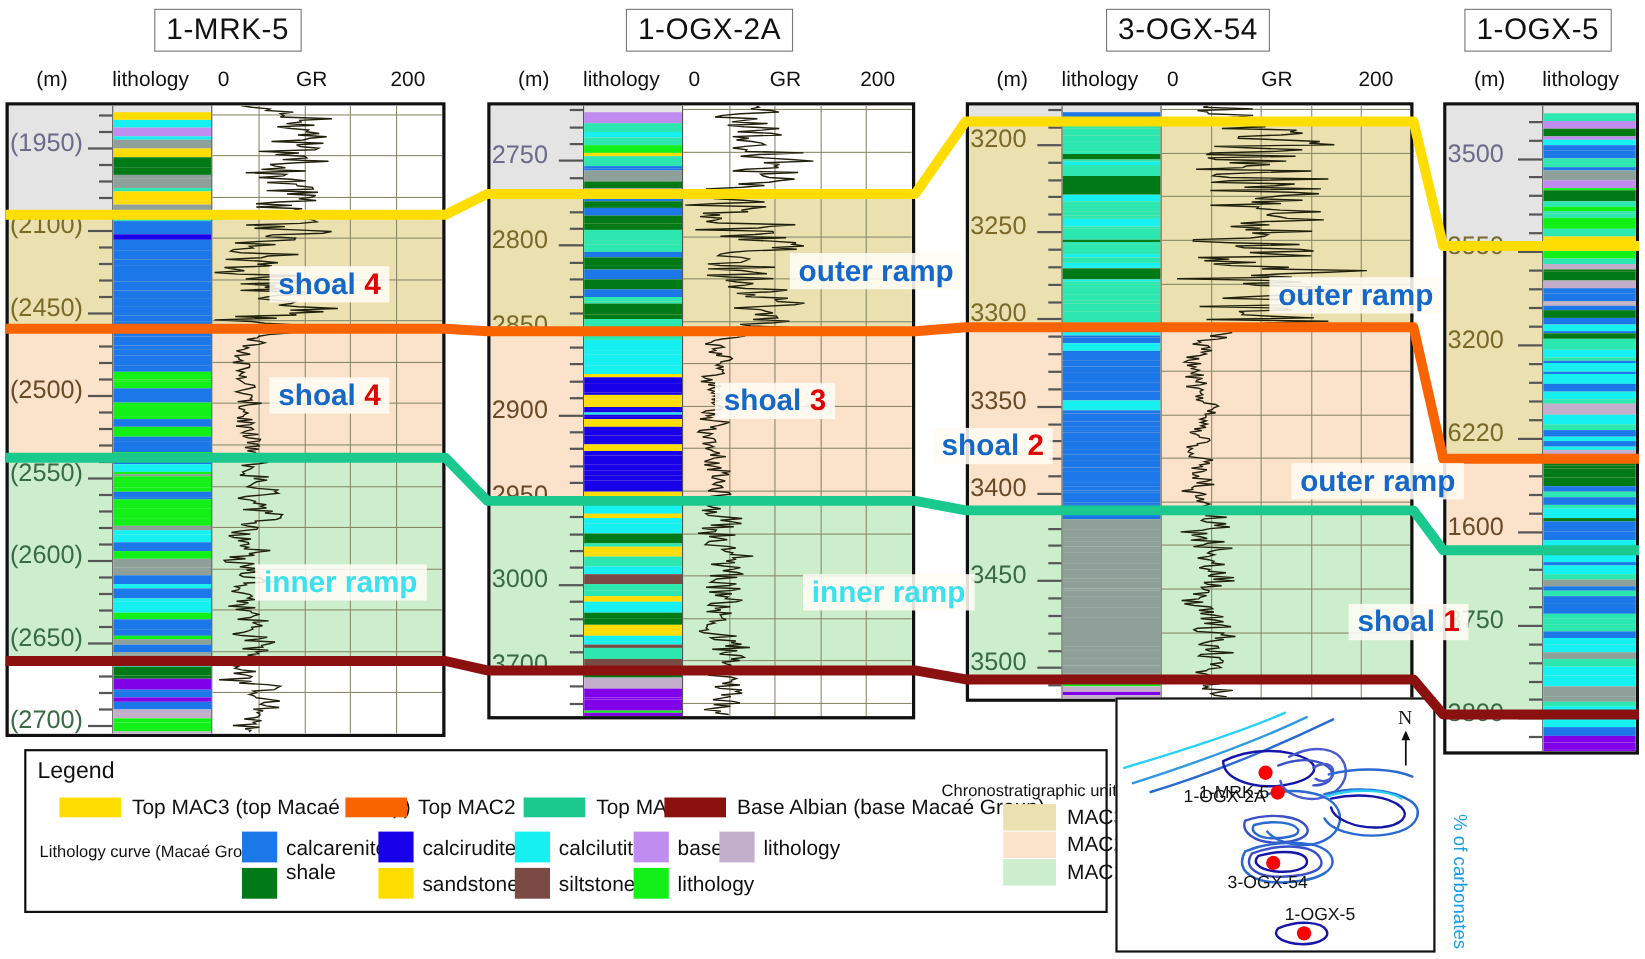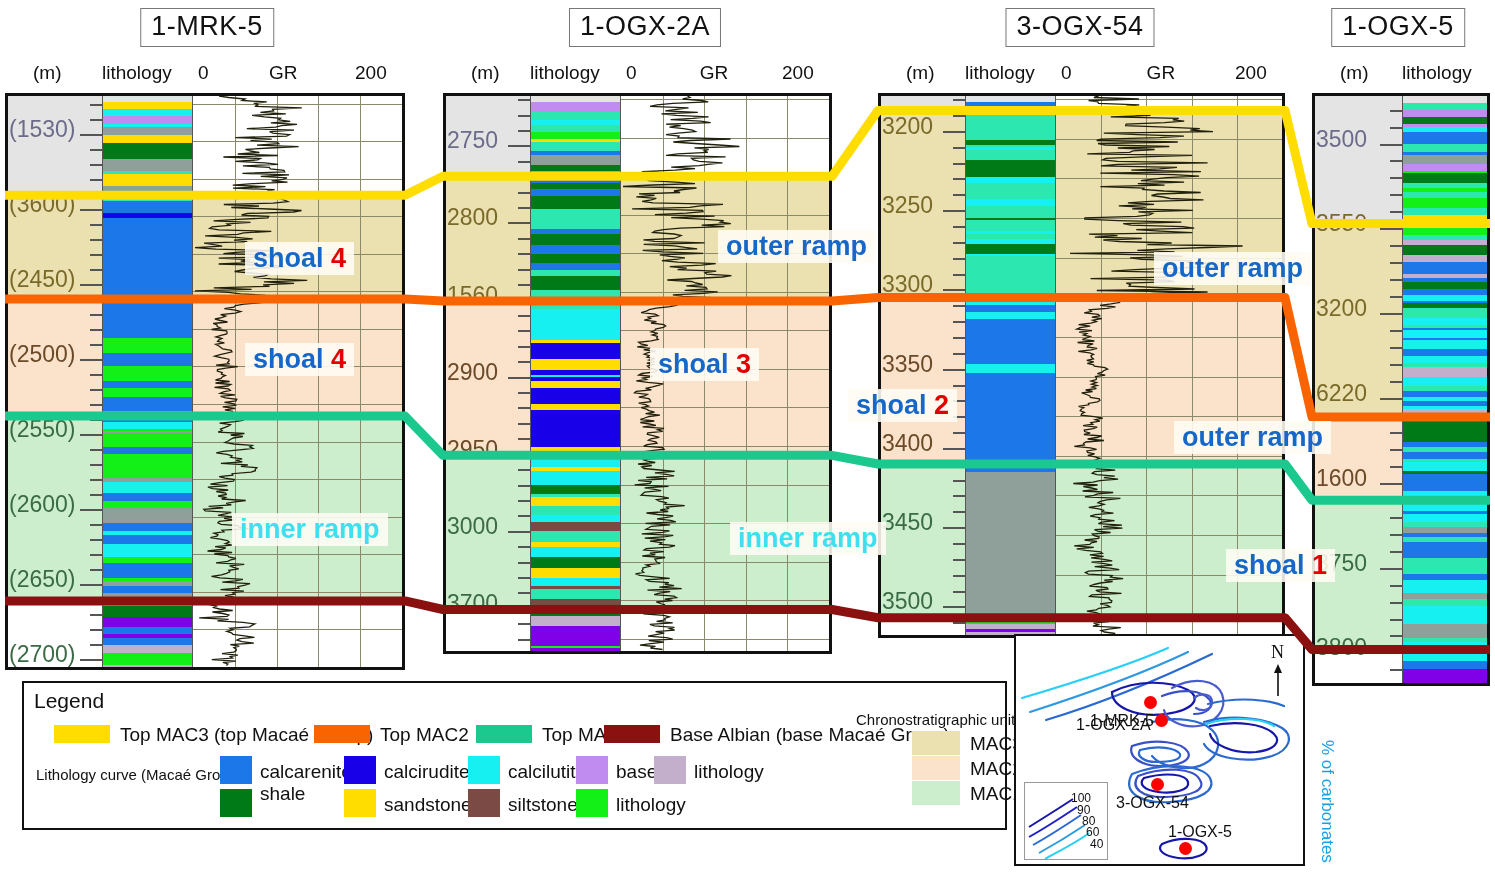--- a/index.html
+++ b/index.html
@@ -43,22 +43,22 @@
 <body>
 
 <div id="stage">
     <div class="well" style="left: 0px; top: 0px; width: 1495px; height: 872px;">
       <div class="well-title" style="left: 207px; top: 8px;">1-MRK-5</div>
       <div class="hdr" style="left: 33px; top: 62px;">(m)</div>
       <div class="hdr" style="left: 102px; top: 62px;">lithology</div>
       <div class="hdr" style="left: 198px; top: 62px;">0</div>
       <div class="hdr" style="left: 269px; top: 62px;">GR</div>
       <div class="hdr" style="left: 355px; top: 62px;">200</div>
-      <div class="dlabel" style="left: 9px; top: 115.566px; color: rgb(107, 107, 138); z-index: 20;">(1530)</div>
-      <div class="dlabel" style="left: 9px; top: 190.697px; color: rgb(122, 106, 42); z-index: 20;">(3600)</div>
+      <div class="dlabel" style="left: 9px; top: 115.566px; color: rgb(107, 107, 138); z-index: 20;">(1950)</div>
+      <div class="dlabel" style="left: 9px; top: 190.697px; color: rgb(122, 106, 42); z-index: 20;">(2100)</div>
       <div class="dlabel" style="left: 9px; top: 265.829px; color: rgb(122, 106, 42); z-index: 20;">(2450)</div>
       <div class="dlabel" style="left: 9px; top: 340.961px; color: rgb(106, 74, 40); z-index: 20;">(2500)</div>
       <div class="dlabel" style="left: 9px; top: 416.092px; color: rgb(58, 106, 70); z-index: 20;">(2550)</div>
       <div class="dlabel" style="left: 9px; top: 491.224px; color: rgb(58, 106, 70); z-index: 20;">(2600)</div>
       <div class="dlabel" style="left: 9px; top: 566.355px; color: rgb(58, 106, 70); z-index: 20;">(2650)</div>
       <div class="dlabel" style="left: 9px; top: 641.487px; color: rgb(58, 106, 70); z-index: 20;">(2700)</div>
       <div class="panel" style="left: 5px; top: 93px; width: 400px; height: 577px;">
         <div class="zoneband" style="top: 0px; height: 102.179px; background: rgb(228, 228, 228);"></div>
         <div class="zoneband" style="top: 102.179px; height: 103.682px; background: rgb(235, 224, 176);"></div>
         <div class="zoneband" style="top: 205.861px; height: 117.205px; background: rgb(251, 226, 203);"></div>
@@ -230,21 +230,21 @@
     </div>
     <div class="well" style="left: 0px; top: 0px; width: 1495px; height: 872px;">
       <div class="well-title" style="left: 645px; top: 8px;">1-OGX-2A</div>
       <div class="hdr" style="left: 471px; top: 62px;">(m)</div>
       <div class="hdr" style="left: 530px; top: 62px;">lithology</div>
       <div class="hdr" style="left: 626px; top: 62px;">0</div>
       <div class="hdr" style="left: 699.74px; top: 62px;">GR</div>
       <div class="hdr" style="left: 782px; top: 62px;">200</div>
       <div class="dlabel" style="left: 447px; top: 127.333px; color: rgb(107, 107, 138); z-index: 20;">2750</div>
       <div class="dlabel" style="left: 447px; top: 204.417px; color: rgb(122, 106, 42); z-index: 20;">2800</div>
-      <div class="dlabel" style="left: 447px; top: 281.5px; color: rgb(122, 106, 42); z-index: 20;">1560</div>
+      <div class="dlabel" style="left: 447px; top: 281.5px; color: rgb(122, 106, 42); z-index: 20;">2850</div>
       <div class="dlabel" style="left: 447px; top: 358.583px; color: rgb(106, 74, 40); z-index: 20;">2900</div>
       <div class="dlabel" style="left: 447px; top: 435.667px; color: rgb(106, 74, 40); z-index: 20;">2950</div>
       <div class="dlabel" style="left: 447px; top: 512.75px; color: rgb(58, 106, 70); z-index: 20;">3000</div>
       <div class="dlabel" style="left: 447px; top: 589.833px; color: rgb(58, 106, 70); z-index: 20;">3700</div>
       <div class="panel" style="left: 443px; top: 93px; width: 389px; height: 561px;">
         <div class="zoneband" style="top: 0px; height: 83.25px; background: rgb(228, 228, 228);"></div>
         <div class="zoneband" style="top: 83.25px; height: 124.875px; background: rgb(235, 224, 176);"></div>
         <div class="zoneband" style="top: 208.125px; height: 154.167px; background: rgb(251, 226, 203);"></div>
         <div class="zoneband" style="top: 362.292px; height: 154.167px; background: rgb(204, 238, 204);"></div>
         <div class="zoneband" style="top: 516.458px; height: 38.5417px; background: rgb(255, 255, 255);"></div>
@@ -820,36 +820,20 @@
   <div class="wlbl" style="left:100px;top:158px;">3-OGX-54</div>
   <div class="wellpt" style="left:163px;top:206px;"></div>
   <div class="wlbl" style="left:152px;top:187px;">1-OGX-5</div>
 
   <div class="nlbl" style="left:255px;top:6px;">N</div>
   <svg width="20" height="34" style="position:absolute;left:252px;top:28px;">
     <line x1="10" y1="32" x2="10" y2="4" stroke="#111" stroke-width="1.6"></line>
     <polygon points="10,0 6,9 14,9" fill="#111"></polygon>
   </svg>
 
-  <div id="insetlegend">
-    <svg width="82" height="76" style="position:absolute;left:0;top:0;">
-      <g fill="none" stroke-width="2">
-        <path d="M4,44 C20,34 36,24 48,16" stroke="#1616A8"></path>
-        <path d="M4,54 C22,44 40,32 52,24" stroke="#2020C8"></path>
-        <path d="M8,62 C26,52 44,40 56,32" stroke="#2A6AD0"></path>
-        <path d="M14,70 C32,60 48,50 60,42" stroke="#2F9AE0"></path>
-        <path d="M20,76 C38,66 54,58 64,50" stroke="#28D0F8"></path>
-      </g>
-    </svg>
-    <div class="clbl" style="left:46px;top:8px;">100</div>
-    <div class="clbl" style="left:52px;top:20px;">90</div>
-    <div class="clbl" style="left:57px;top:31px;">80</div>
-    <div class="clbl" style="left:61px;top:42px;">60</div>
-    <div class="clbl" style="left:65px;top:54px;">40</div>
-  </div>
 </div>
 
 <div id="carbtxt">% of carbonates</div>
 
 <svg width="1495" height="872" class="corrsvg" style="left: 0px; top: 0px;">
     <path d="M5,195.2 L405,195.2 L443,176.3 L832,176.3 L878,110.4 L1285,110.4 L1312,223.6 L1490,223.6" fill="none" stroke="#FFDD00" stroke-width="9" stroke-linejoin="round" stroke-linecap="butt"></path>
     <path d="M5,298.9 L405,298.9 L443,301.1 L832,301.1 L878,297.5 L1285,297.5 L1312,417.0 L1490,417.0" fill="none" stroke="#FA6400" stroke-width="9" stroke-linejoin="round" stroke-linecap="butt"></path>
     <path d="M5,416.1 L405,416.1 L443,455.3 L832,455.3 L878,464.0 L1285,464.0 L1312,500.2 L1490,500.2" fill="none" stroke="#1BC98E" stroke-width="9" stroke-linejoin="round" stroke-linecap="butt"></path>
     <path d="M5,600.9 L405,600.9 L443,609.5 L832,609.5 L878,617.7 L1285,617.7 L1312,649.5 L1490,649.5" fill="none" stroke="#8B1010" stroke-width="9" stroke-linejoin="round" stroke-linecap="butt"></path>
   </svg>

